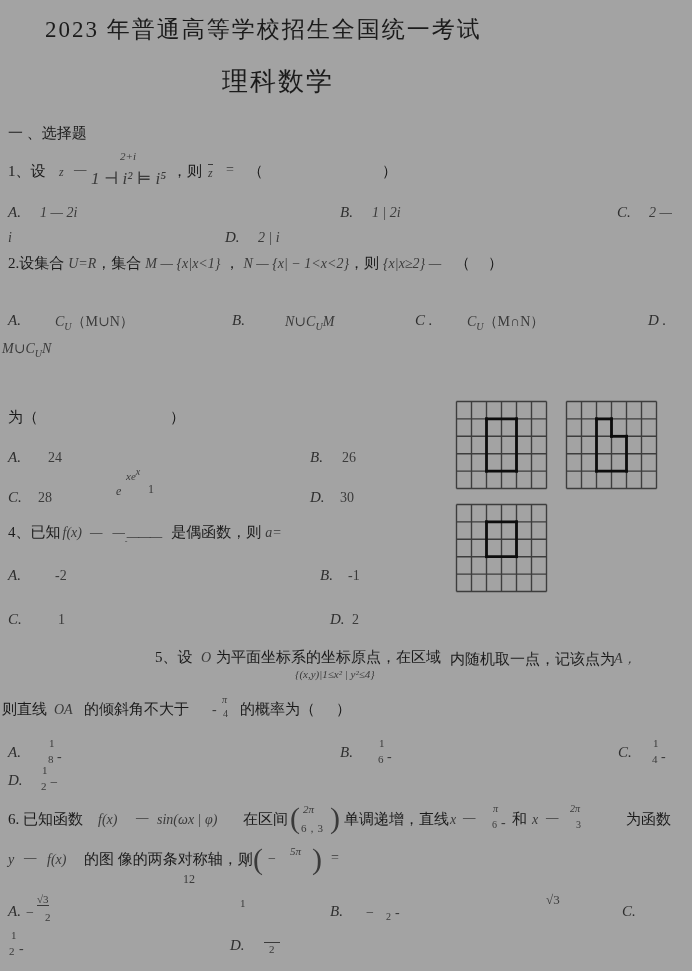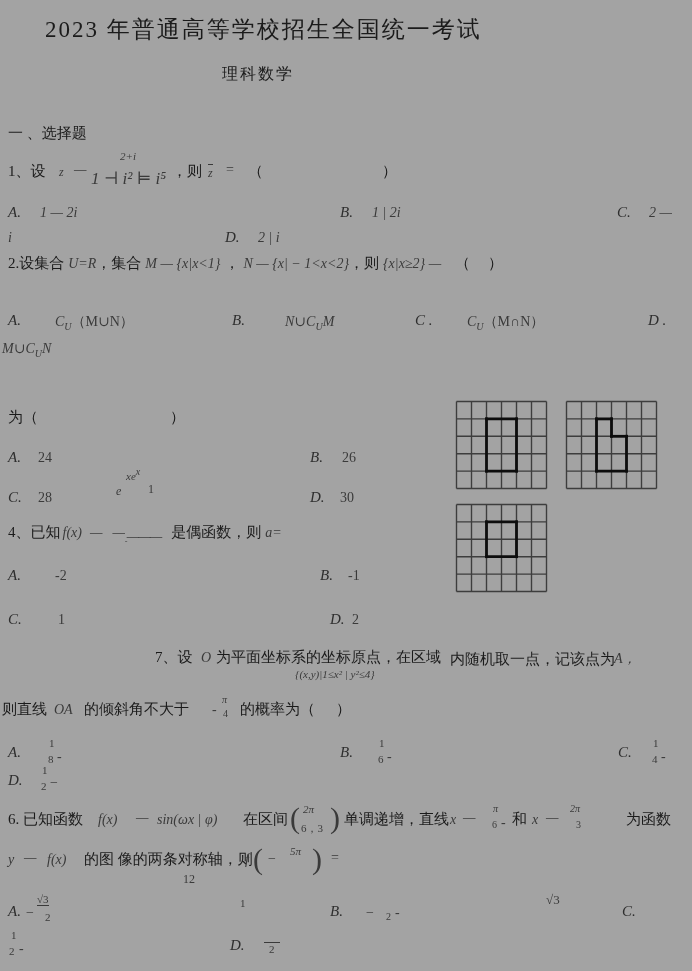--- a/index.html
+++ b/index.html
@@ -1,21 +1,21 @@
 <!DOCTYPE html>
 <html><head>
 <meta charset="utf-8">
 <style>
   html,body{margin:0;padding:0;background:#ffffff;}
   .page{position:relative;width:692px;height:971px;background:#a3a3a3;overflow:hidden;
         font-family:"Liberation Serif","DejaVu Serif",serif;color:#1b1b1b;}
   .abs{position:absolute;white-space:nowrap;}
   .cn{font-size:15px;}
   .t1{font-size:23px;letter-spacing:2px;}
-  .t2{font-size:16px;letter-spacing:2px;text-align:right;}
+  .t2{font-size:26px;letter-spacing:2px;text-align:right;}
   .sec{font-size:15px;}
   .m{font-style:italic;color:#3a3a3a;font-size:14px;}
   .lbl{font-style:italic;color:#2e2e2e;font-size:15px;}
   .sm{font-size:11px;}
   .xs{font-size:10px;}
   .ob{border-top:1px solid #3a3a3a;padding-top:1px;}
   .ub{border-bottom:1px solid #3a3a3a;}
   .topbar{border-top:1.5px solid #3a3a3a;padding:0 5px;}
   .bigp{font-size:30px;font-weight:400;color:#3a3a3a;font-style:normal;line-height:1;}
   .dots{font-size:8px;vertical-align:-5px;letter-spacing:-1px;color:#3a3a3a;}
@@ -61,21 +61,21 @@
   <span class="abs m" style="left:285px;top:313px;"><span>N∪C</span><sub class="xs">U</sub><span>M</span></span>
   <span class="abs lbl" style="left:415px;top:312px;">C .</span>
   <span class="abs m" style="left:467px;top:313px;"><span>C</span><sub class="xs">U</sub><span style="font-style:normal;">（M∩N）</span></span>
   <span class="abs lbl" style="left:648px;top:312px;">D .</span>
   <span class="abs m" style="left:2px;top:340px;"><span>M∪C</span><sub class="xs">U</sub><span>N</span></span>
 
   <span class="abs cn" style="left:8px;top:408px;">为（</span>
   <span class="abs cn" style="left:170px;top:408px;">）</span>
 
   <span class="abs lbl" style="left:8px;top:449px;">A.</span>
-  <span class="abs m" style="left:38px;top:450px;font-style:normal;">24</span>
+  <span class="abs m" style="left:48px;top:450px;font-style:normal;">24</span>
   <span class="abs lbl" style="left:310px;top:449px;">B.</span>
   <span class="abs m" style="left:342px;top:450px;font-style:normal;">26</span>
   <span class="abs lbl" style="left:8px;top:489px;">C.</span>
   <span class="abs m" style="left:38px;top:490px;font-style:normal;">28</span>
   <span class="abs lbl" style="left:310px;top:489px;">D.</span>
   <span class="abs m" style="left:340px;top:490px;font-style:normal;">30</span>
 
   <span class="abs m sm" style="left:126px;top:466px;"><span>xe</span><sup class="xs">x</sup></span>
   <span class="abs m" style="left:116px;top:484px;font-size:12px;">e</span>
   <span class="abs m" style="left:148px;top:482px;font-size:12px;font-style:normal;">1</span>
@@ -157,21 +157,21 @@
   </div>
   <span class="abs lbl" style="left:8px;top:567px;">A.</span>
   <span class="abs m" style="left:55px;top:568px;font-style:normal;">-2</span>
   <span class="abs lbl" style="left:320px;top:567px;">B.</span>
   <span class="abs m" style="left:348px;top:568px;font-style:normal;">-1</span>
   <span class="abs lbl" style="left:8px;top:611px;">C.</span>
   <span class="abs m" style="left:58px;top:612px;font-style:normal;">1</span>
   <span class="abs lbl" style="left:330px;top:611px;">D.</span>
   <span class="abs m" style="left:352px;top:612px;font-style:normal;">2</span>
 
-  <span class="abs cn" style="left:155px;top:648px;">7、设</span>
+  <span class="abs cn" style="left:155px;top:648px;">5、设</span>
   <span class="abs m" style="left:201px;top:650px;">O</span>
   <span class="abs cn" style="left:216px;top:648px;">为平面坐标系的坐标原点，在区域</span>
   <span class="abs m sm" style="left:295px;top:668px;">{(x,y)|1≤x² | y²≤4}</span>
   <span class="abs cn" style="left:450px;top:650px;">内随机取一点，记该点为</span>
   <span class="abs m" style="left:614px;top:650px;">A，</span>
 
   <span class="abs cn" style="left:2px;top:700px;">则直线</span>
   <span class="abs m" style="left:54px;top:702px;">OA</span>
   <span class="abs cn" style="left:84px;top:700px;">的倾斜角不大于</span>
   <span class="abs m" style="left:212px;top:702px;font-style:normal;">-</span>

